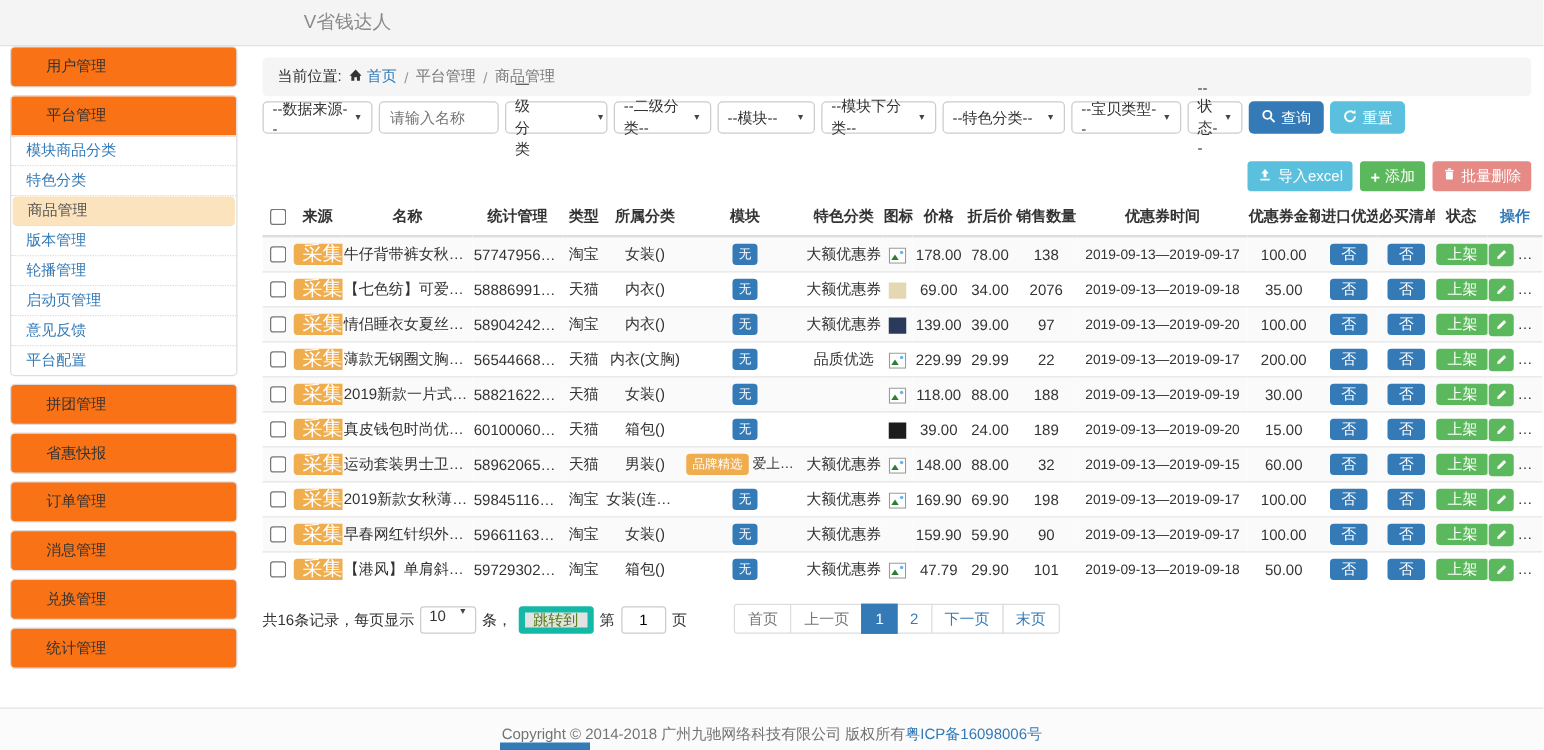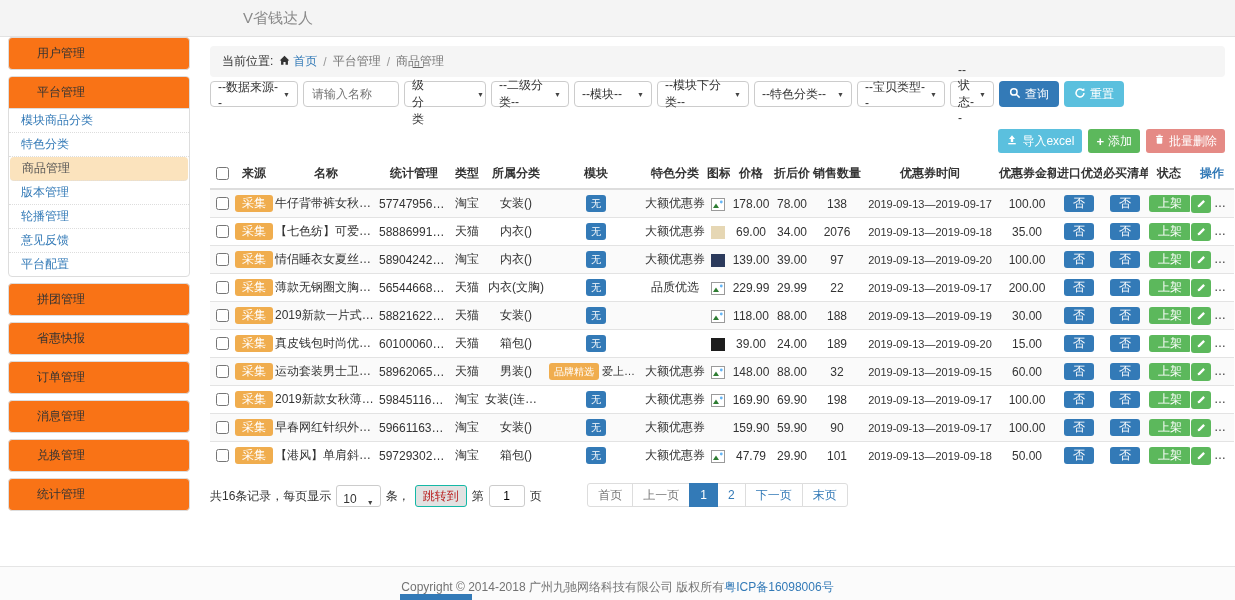--- a/index.html
+++ b/index.html
@@ -49,41 +49,41 @@
   
   .toolbar{margin-top:22px;display:flex;justify-content:flex-end;gap:6px;}
   
   table.grid{width:100%;border-collapse:collapse;margin-top:6px;table-layout:fixed;}
   .grid th{font-weight:bold;color:#333;padding:5px 1px;border-bottom:2px solid #ddd;text-align:center;
            font-size:12px;white-space:nowrap;overflow:hidden;}
   .grid th.th-op{color:#337ab7;}
   .grid td{padding:4px 1px;border-top:1px solid #e3e3e3;text-align:center;white-space:nowrap;
            overflow:hidden;text-overflow:ellipsis;height:19px;vertical-align:middle;}
   .grid tbody tr:nth-child(odd){background:#fafafa;}
-  .badge{display:inline-block;border-radius:3px;color:#fff;padding:2px 7px;font-size:12px;line-height:13px;}
+  .badge{display:inline-block;border-radius:3px;color:#fff;padding:2px 7px;font-size:16px;line-height:13px;}
   .badge-warning{background:#f0ad4e;}
   .badge-primary{background:#337ab7;}
   .badge-sm{padding:2px 5px;font-size:10px;}
   .pill{display:inline-block;border-radius:3px;color:#fff;background:#337ab7;padding:2px 9px;
         cursor:pointer;line-height:13px;}
   .pill-green{background:#5cb85c;}
   .module-cell{font-size:11px;}
   .td-time{font-size:11px;}
   .op-btn{display:inline-flex;align-items:center;justify-content:center;width:20px;height:18px;
           border-radius:3px;color:#fff;cursor:pointer;vertical-align:middle;}
   .op-edit{background:#5cb85c;margin-right:3px;}
   .op-del{background:#d9534f;}
   .thumb-box{display:inline-block;width:14px;height:13px;vertical-align:middle;}
   
   .pagerow{margin-top:14px;position:relative;height:28px;}
   .recinfo{position:absolute;left:0;top:2px;display:flex;align-items:center;gap:5px;color:#333;}
-  .psize{border:1px solid #ccc;border-radius:3px;height:22px;display:inline-flex;align-items:flex-end;
+  .psize{border:1px solid #ccc;border-radius:3px;height:22px;display:inline-flex;align-items:flex-start;
          padding:0 6px;gap:5px;background:#fff;cursor:pointer;box-sizing:border-box;}
-  .jump-btn{background:#e2e2e2;border:1px solid #14b8a6;border-radius:3px;height:22px;padding:0 7px;
-            display:inline-flex;align-items:center;cursor:pointer;color:#b91c1c;box-sizing:border-box;}
+  .jump-btn{background:#e2e2e2;border:5px solid #14b8a6;border-radius:3px;height:22px;padding:0 7px;
+            display:inline-flex;align-items:center;cursor:pointer;color:#4d7c0f;box-sizing:border-box;}
   .jump-input{width:36px;height:22px;border:1px solid #ccc;border-radius:3px;text-align:center;
               box-sizing:border-box;font-size:12px;outline:none;}
   .pager{display:flex;justify-content:center;}
   .page-btn{border:1px solid #ddd;background:#fff;color:#337ab7;padding:4px 10px;margin-left:-1px;
             cursor:pointer;font-size:12px;line-height:14px;}
   .page-btn:first-child{border-radius:3px 0 0 3px;margin-left:0;}
   .page-btn:last-child{border-radius:0 3px 3px 0;}
   .page-btn.muted{color:#777;}
   .page-btn.active{background:#337ab7;border-color:#337ab7;color:#fff;position:relative;z-index:1;}
   
@@ -107,20 +107,21 @@
       <div id="sidebar-menu">
           <div class="side-top">用户管理</div>
           <div class="panel">
             <div class="side-top">平台管理</div>
             <div class="side-body">
               <div class="side-sub">模块商品分类</div>
               <div class="side-sub">特色分类</div>
               <div class="side-sub active">商品管理</div>
               <div class="side-sub">版本管理</div>
               <div class="side-sub">轮播管理</div>
+              <div class="side-sub">启动页管理</div>
               <div class="side-sub">意见反馈</div>
               <div class="side-sub">平台配置</div>
             </div>
           </div>
           <div class="side-top">拼团管理</div>
           <div class="side-top">省惠快报</div>
           <div class="side-top">订单管理</div>
           <div class="side-top">消息管理</div>
           <div class="side-top">兑换管理</div>
           <div class="side-top">统计管理</div>

